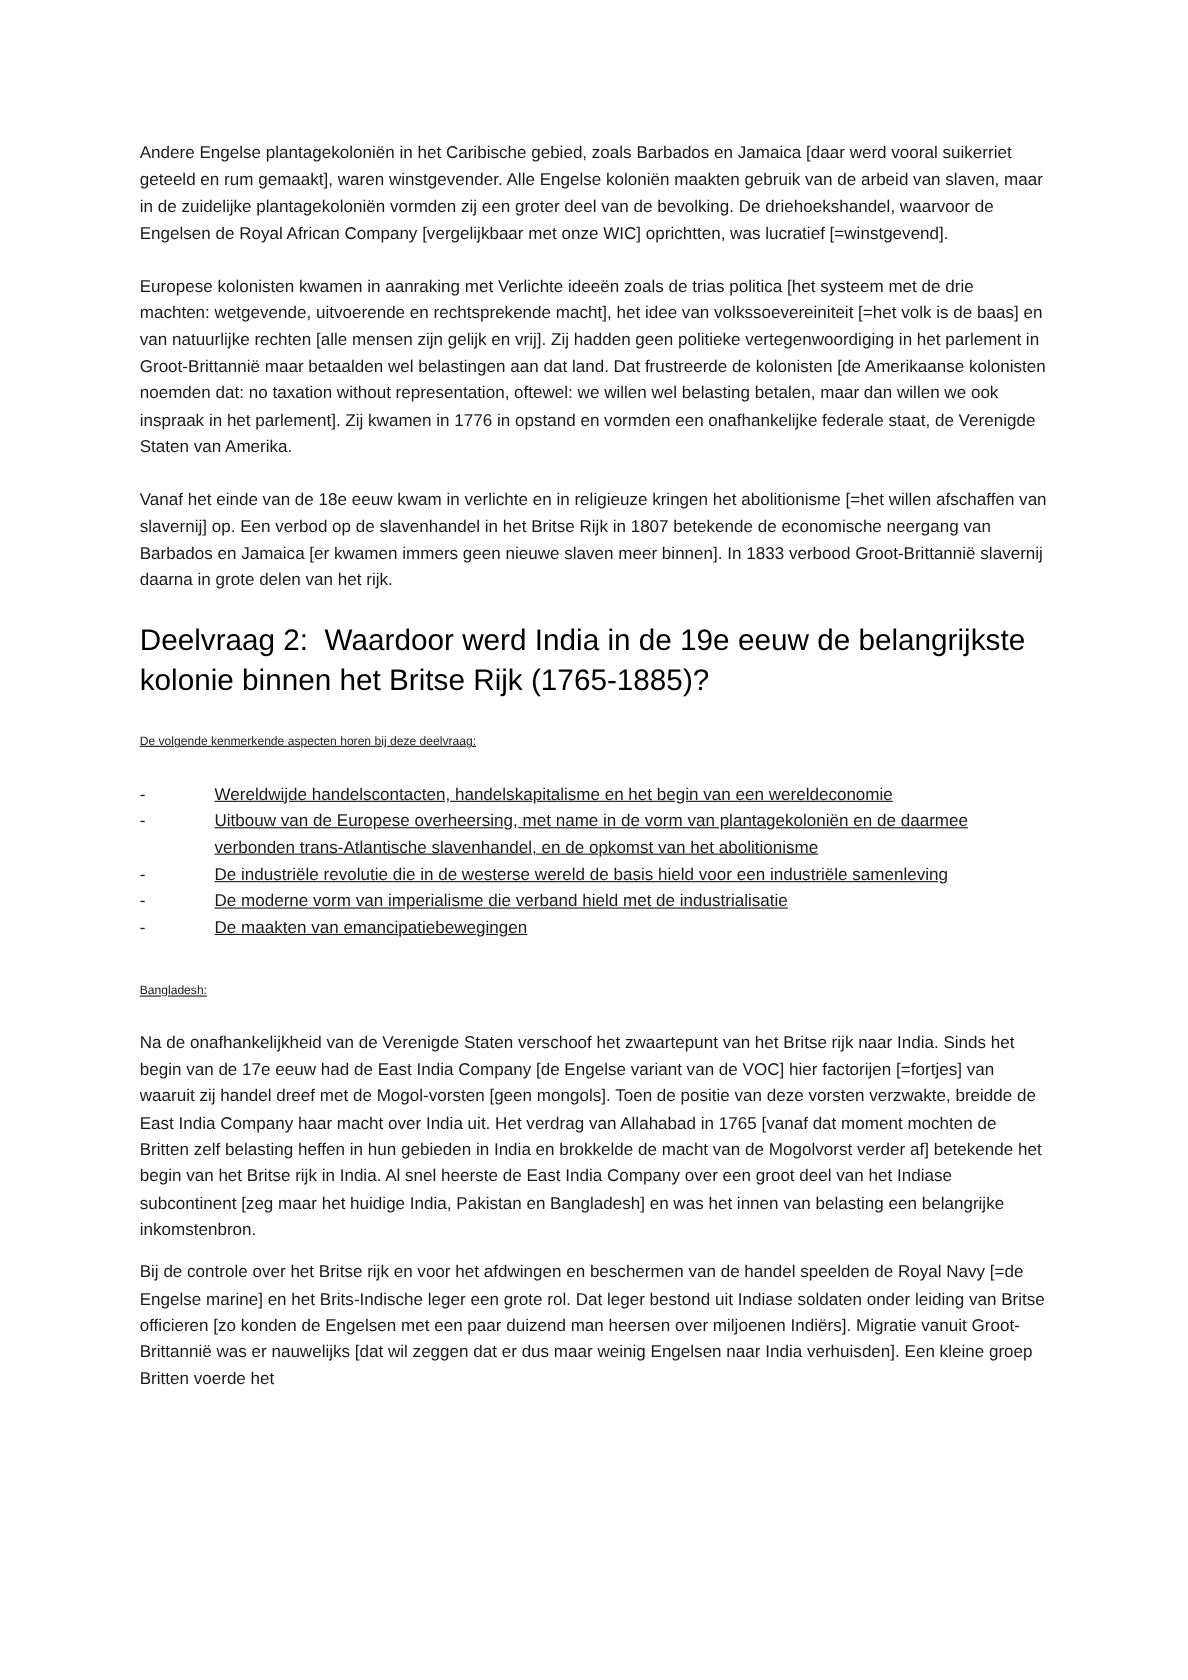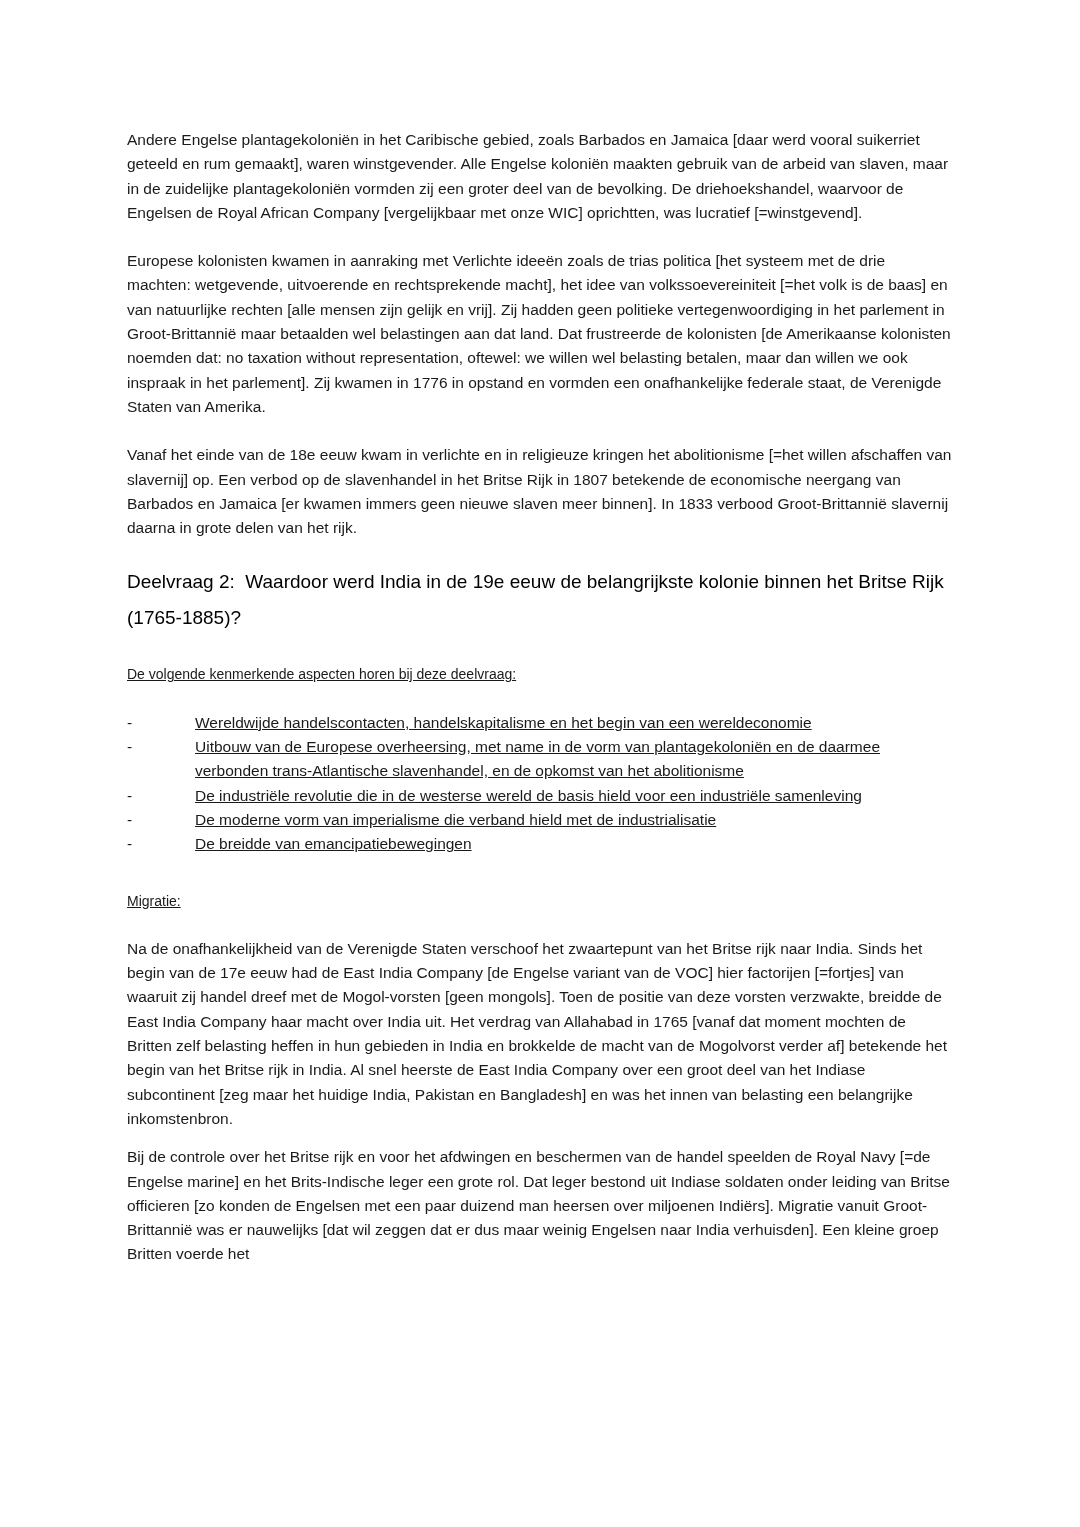--- a/index.html
+++ b/index.html
@@ -23,31 +23,31 @@
   }
 
   .para {
     font-size: 15.5px;
     line-height: 24.3px;
     margin-bottom: 24px;
     text-align: left;
   }
 
   .heading {
-    font-size: 19px;
+    font-size: 27px;
     font-weight: 400;
     line-height: 36px;
     color: #000000;
     margin-top: 6px;
     margin-bottom: 26px;
     white-space: pre-wrap;
   }
 
   .underlined {
-    font-size: 14px;
+    font-size: 11px;
     line-height: 24.3px;
     text-decoration: underline;
     margin-bottom: 24px;
   }
 
   .aspects {
     margin-bottom: 24px;
   }
 
   .aspect-item {
@@ -105,23 +105,23 @@
     <div class="aspect-item">
       <span class="dash">-</span>
       <span class="aspect-text">De industriële revolutie die in de westerse wereld de basis hield voor een industriële samenleving</span>
     </div>
     <div class="aspect-item">
       <span class="dash">-</span>
       <span class="aspect-text">De moderne vorm van imperialisme die verband hield met de industrialisatie</span>
     </div>
     <div class="aspect-item">
       <span class="dash">-</span>
-      <span class="aspect-text">De breidde van emancipatiebewegingen</span>
+      <span class="aspect-text">De maakten van emancipatiebewegingen</span>
     </div>
   </div>
 
-  <p class="underlined leertekst-gap">Migratie:</p>
+  <p class="underlined leertekst-gap">Bangladesh:</p>
 
   <p class="para body-para-tight">Na de onafhankelijkheid van de Verenigde Staten verschoof het zwaartepunt van het Britse rijk naar India. Sinds het begin van de 17e eeuw had de East India Company [de Engelse variant van de VOC] hier factorijen [=fortjes] van waaruit zij handel dreef met de Mogol-vorsten [geen mongols]. Toen de positie van deze vorsten verzwakte, breidde de East India Company haar macht over India uit. Het verdrag van Allahabad in 1765 [vanaf dat moment mochten de Britten zelf belasting heffen in hun gebieden in India en brokkelde de macht van de Mogolvorst verder af] betekende het begin van het Britse rijk in India. Al snel heerste de East India Company over een groot deel van het Indiase subcontinent [zeg maar het huidige India, Pakistan en Bangladesh] en was het innen van belasting een belangrijke inkomstenbron.</p>
 
   <p class="para">Bij de controle over het Britse rijk en voor het afdwingen en beschermen van de handel speelden de Royal Navy [=de Engelse marine] en het Brits-Indische leger een grote rol. Dat leger bestond uit Indiase soldaten onder leiding van Britse officieren [zo konden de Engelsen met een paar duizend man heersen over miljoenen Indiërs]. Migratie vanuit Groot-Brittannië was er nauwelijks [dat wil zeggen dat er dus maar weinig Engelsen naar India verhuisden]. Een kleine groep Britten voerde het</p>
 
 </div>
 
 </body></html>

